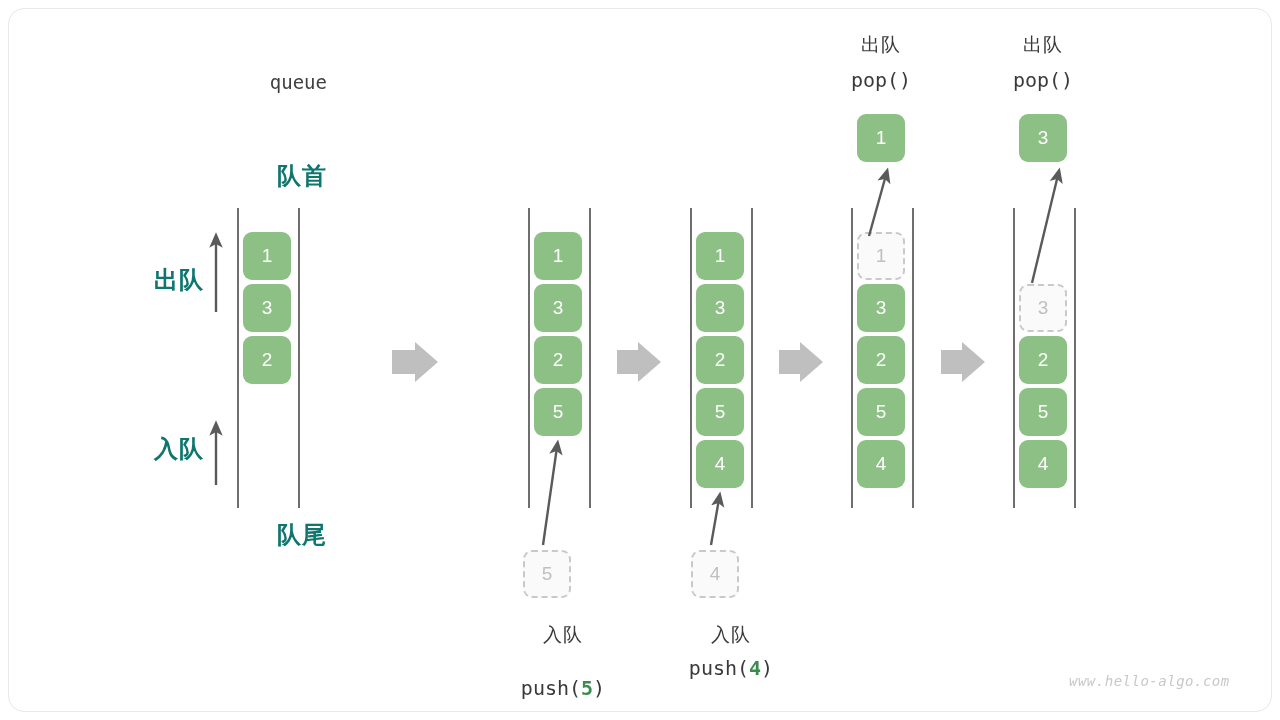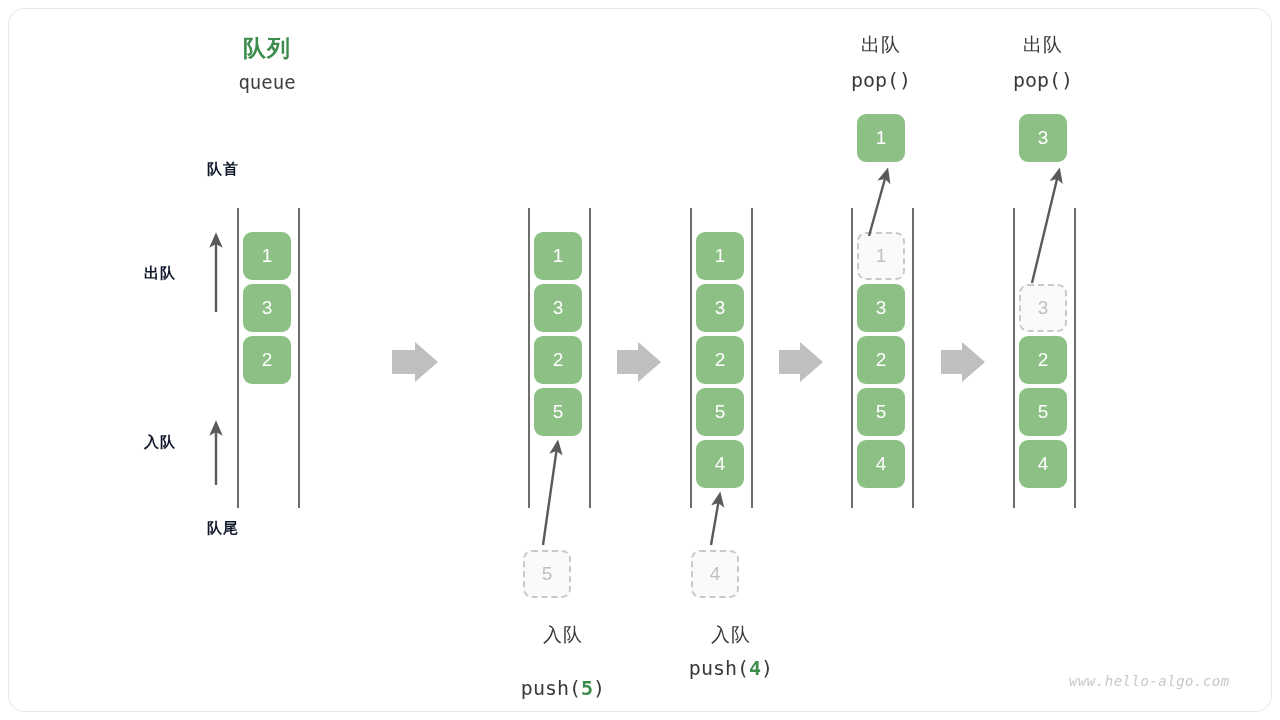--- a/index.html
+++ b/index.html
@@ -40,28 +40,28 @@
     font-weight: bold;
     color: #3c8c4e;
     text-align: center;
     letter-spacing: 1px;
     white-space: nowrap;
   }
   .title-mono {
     font-family: "DejaVu Sans Mono", "Liberation Mono", monospace;
     font-size: 19px;
     color: #3f3f3f;
-    text-align: center;
+    text-align: right;
     white-space: nowrap;
   }
   .label-bold {
-    font-size: 15px;
+    font-size: 24px;
     font-weight: bold;
-    color: #0f172a;
-    text-align: left;
+    color: #0f766e;
+    text-align: right;
     white-space: nowrap;
     letter-spacing: 1px;
   }
   .op-cn {
     font-size: 19px;
     color: #3a3a3a;
     text-align: center;
     white-space: nowrap;
     letter-spacing: 1px;
   }
@@ -118,21 +118,20 @@
     height: 720px;
     pointer-events: none;
   }
 </style>
 </head>
 <body>
 
 <div id="canvas">
   <div class="card-frame"></div>
 
-  <div class="abs title-cn" style="left:207px; top:33px; width:120px;">队列</div>
   <div class="abs title-mono" style="left:207px; top:71px; width:120px;">queue</div>
 
   <div class="abs label-bold" style="left:207px; top:160px; width:120px;">队首</div>
   <div class="abs label-bold" style="left:207px; top:519px; width:120px;">队尾</div>
 
   <div class="abs label-bold" style="left:144px; top:264px; width:60px;">出队</div>
   <div class="abs label-bold" style="left:144px; top:433px; width:60px;">入队</div>
 
   <div class="rail" style="left:237px; top:208px; height:300px;"></div>
   <div class="rail" style="left:298px; top:208px; height:300px;"></div>

